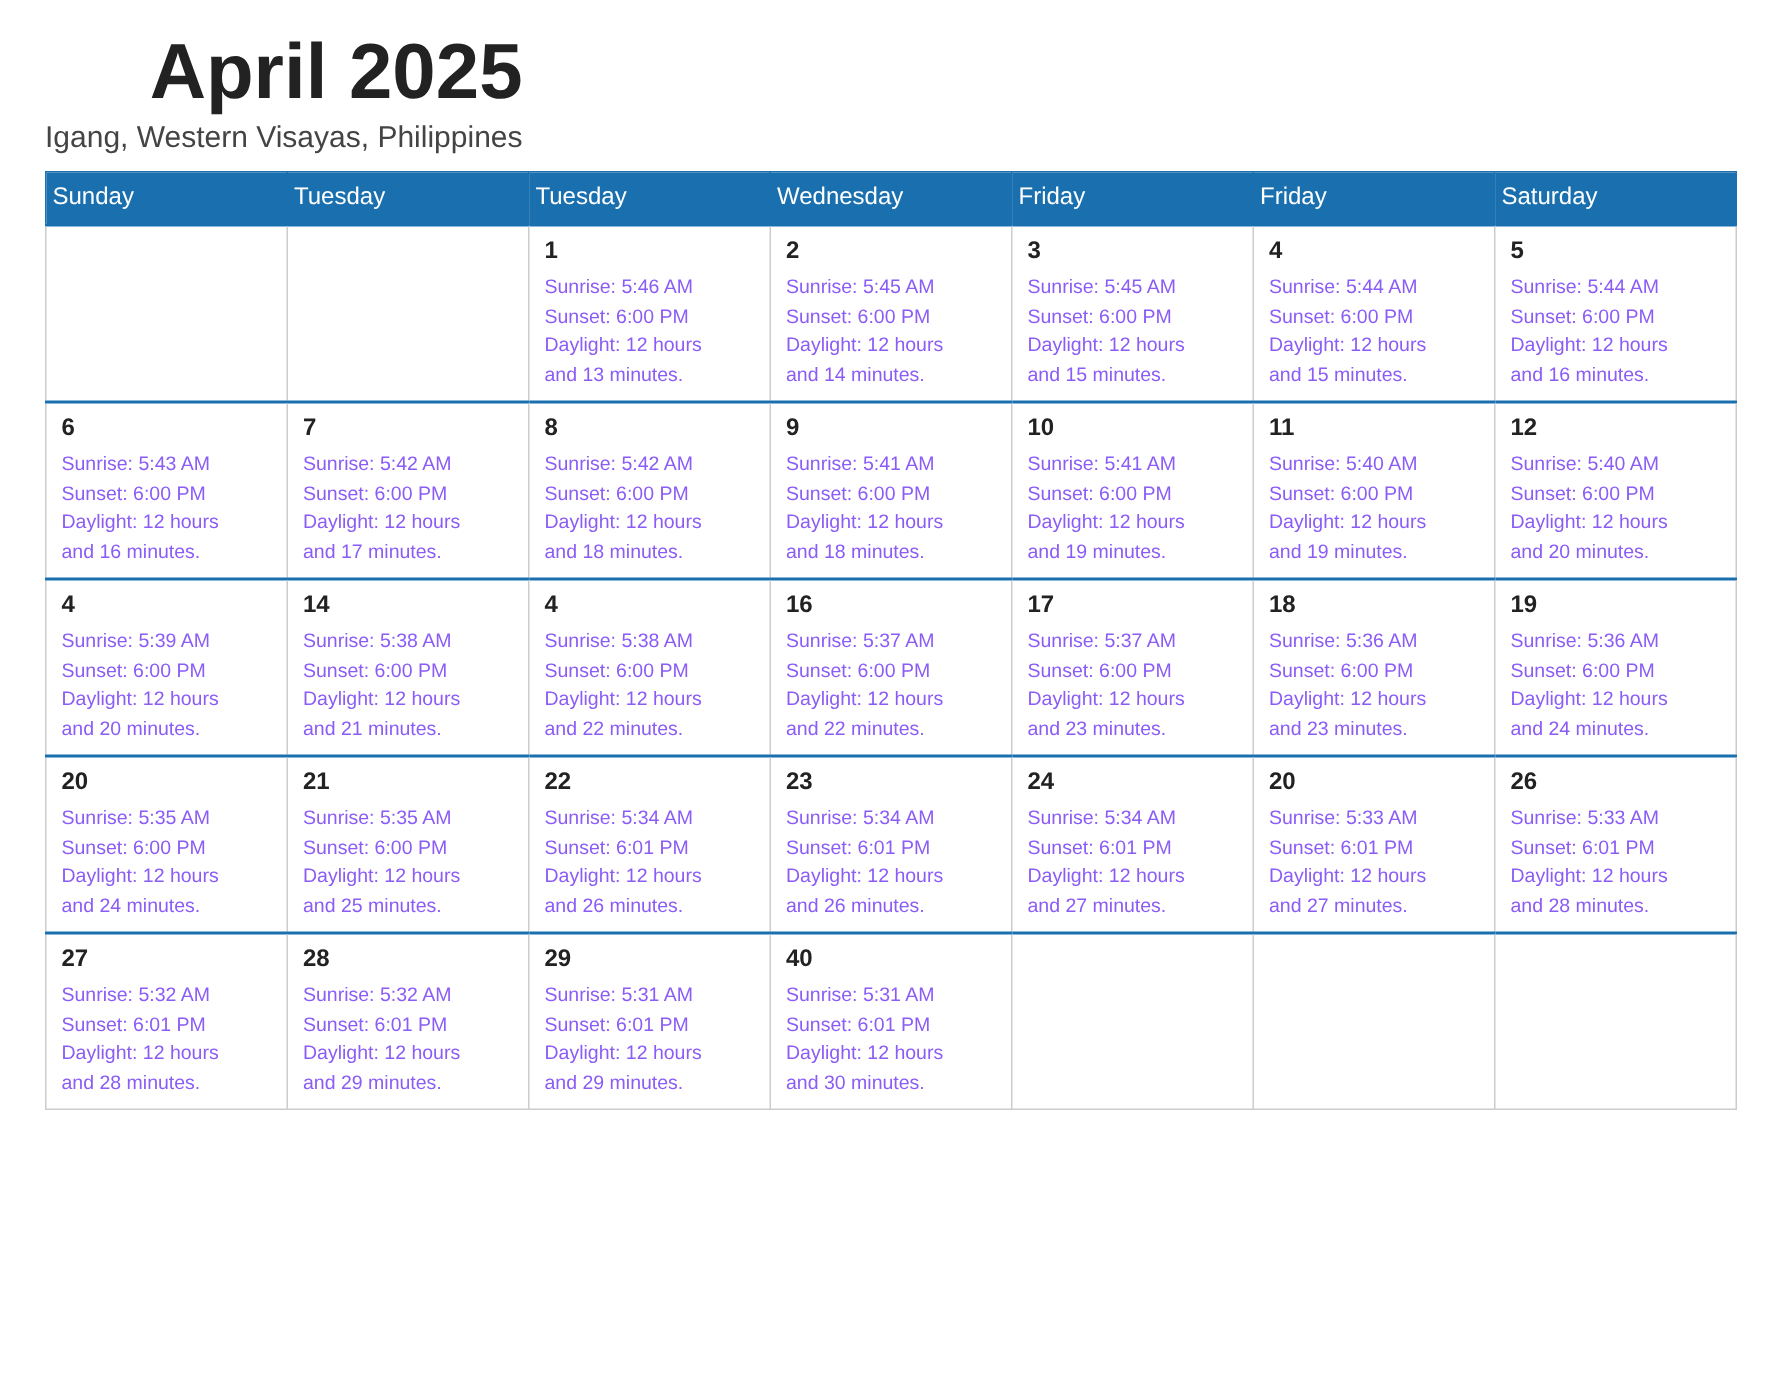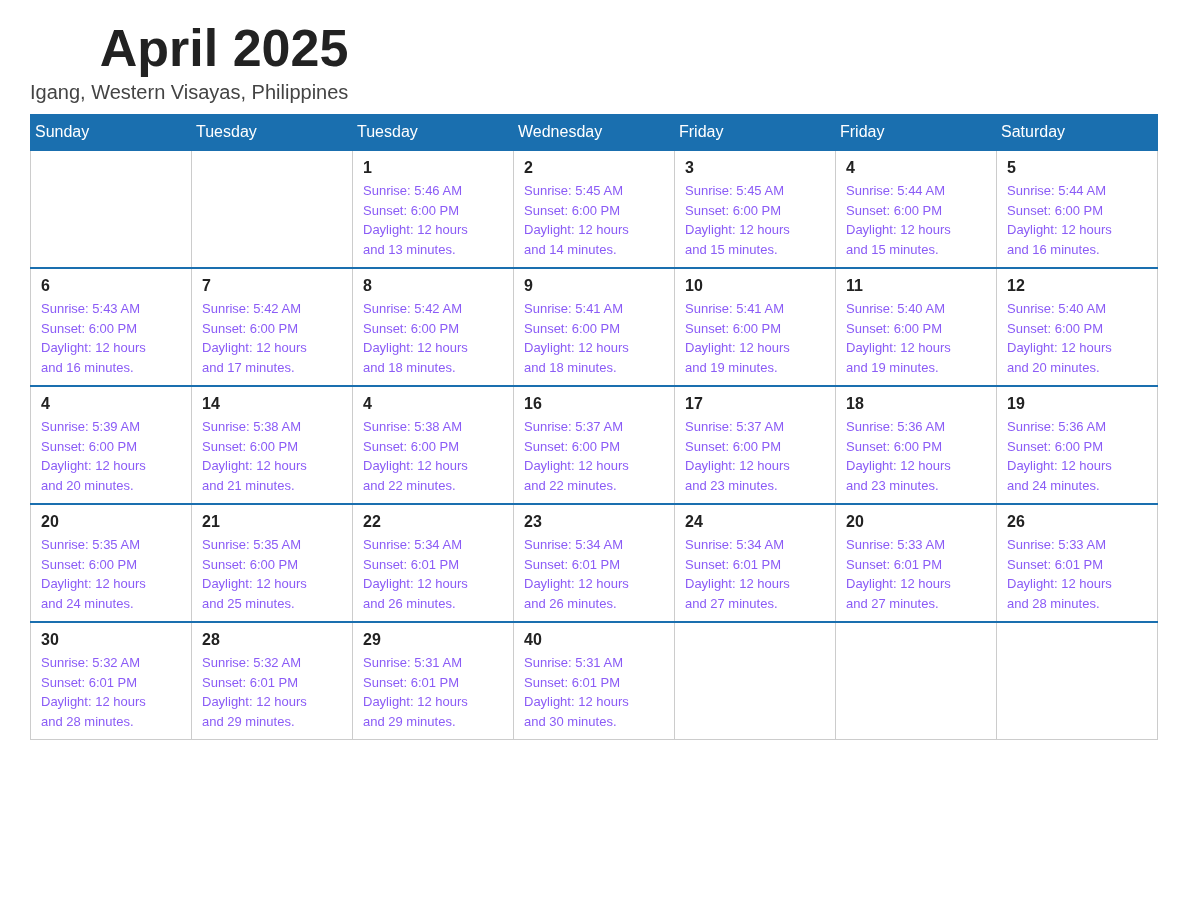--- a/index.html
+++ b/index.html
@@ -228,21 +228,21 @@
           <span class="day-number">20</span>
           <div class="day-info">Sunrise: 5:33 AM<br>Sunset: 6:01 PM<br>Daylight: 12 hours<br>and 27 minutes.</div>
         </td>
         <td>
           <span class="day-number">26</span>
           <div class="day-info">Sunrise: 5:33 AM<br>Sunset: 6:01 PM<br>Daylight: 12 hours<br>and 28 minutes.</div>
         </td>
       </tr>
       <tr>
         <td>
-          <span class="day-number">30</span>
+          <span class="day-number">27</span>
           <div class="day-info">Sunrise: 5:32 AM<br>Sunset: 6:01 PM<br>Daylight: 12 hours<br>and 28 minutes.</div>
         </td>
         <td>
           <span class="day-number">28</span>
           <div class="day-info">Sunrise: 5:32 AM<br>Sunset: 6:01 PM<br>Daylight: 12 hours<br>and 29 minutes.</div>
         </td>
         <td>
           <span class="day-number">29</span>
           <div class="day-info">Sunrise: 5:31 AM<br>Sunset: 6:01 PM<br>Daylight: 12 hours<br>and 29 minutes.</div>
         </td>

